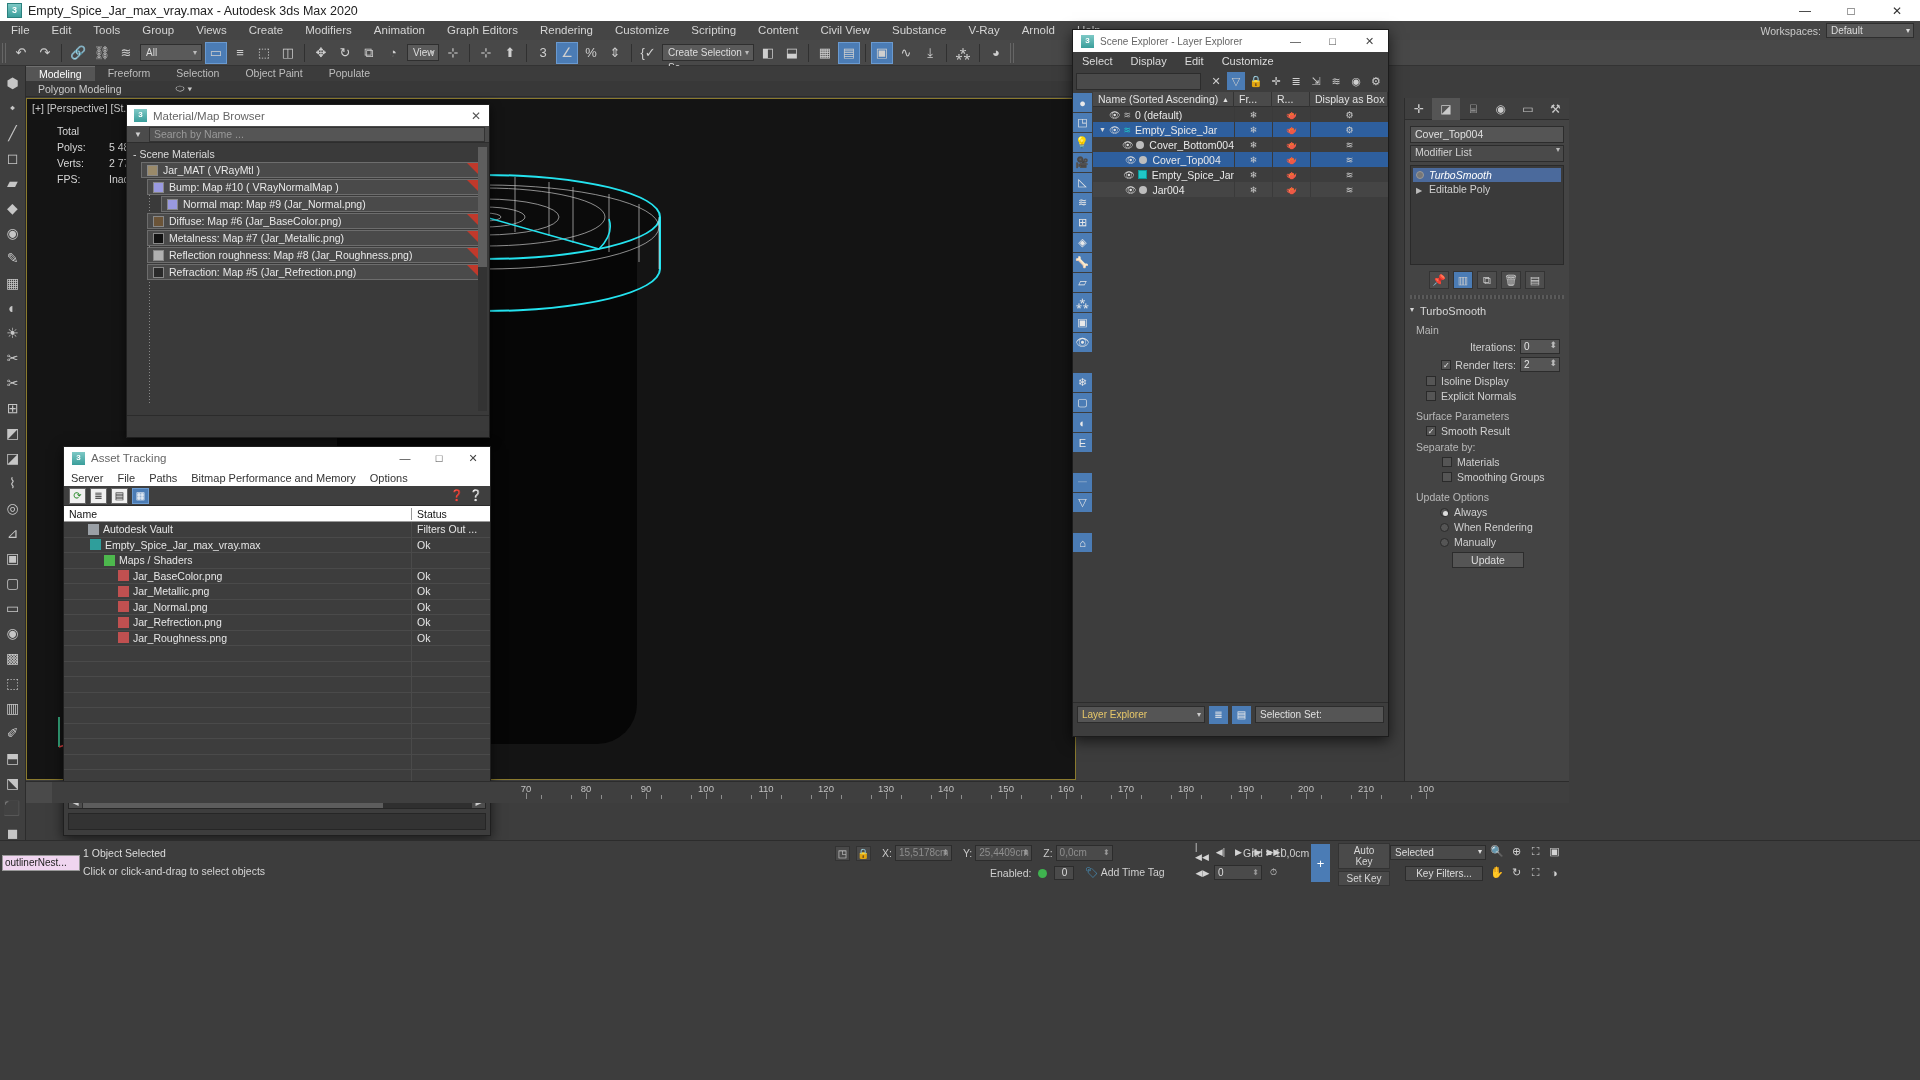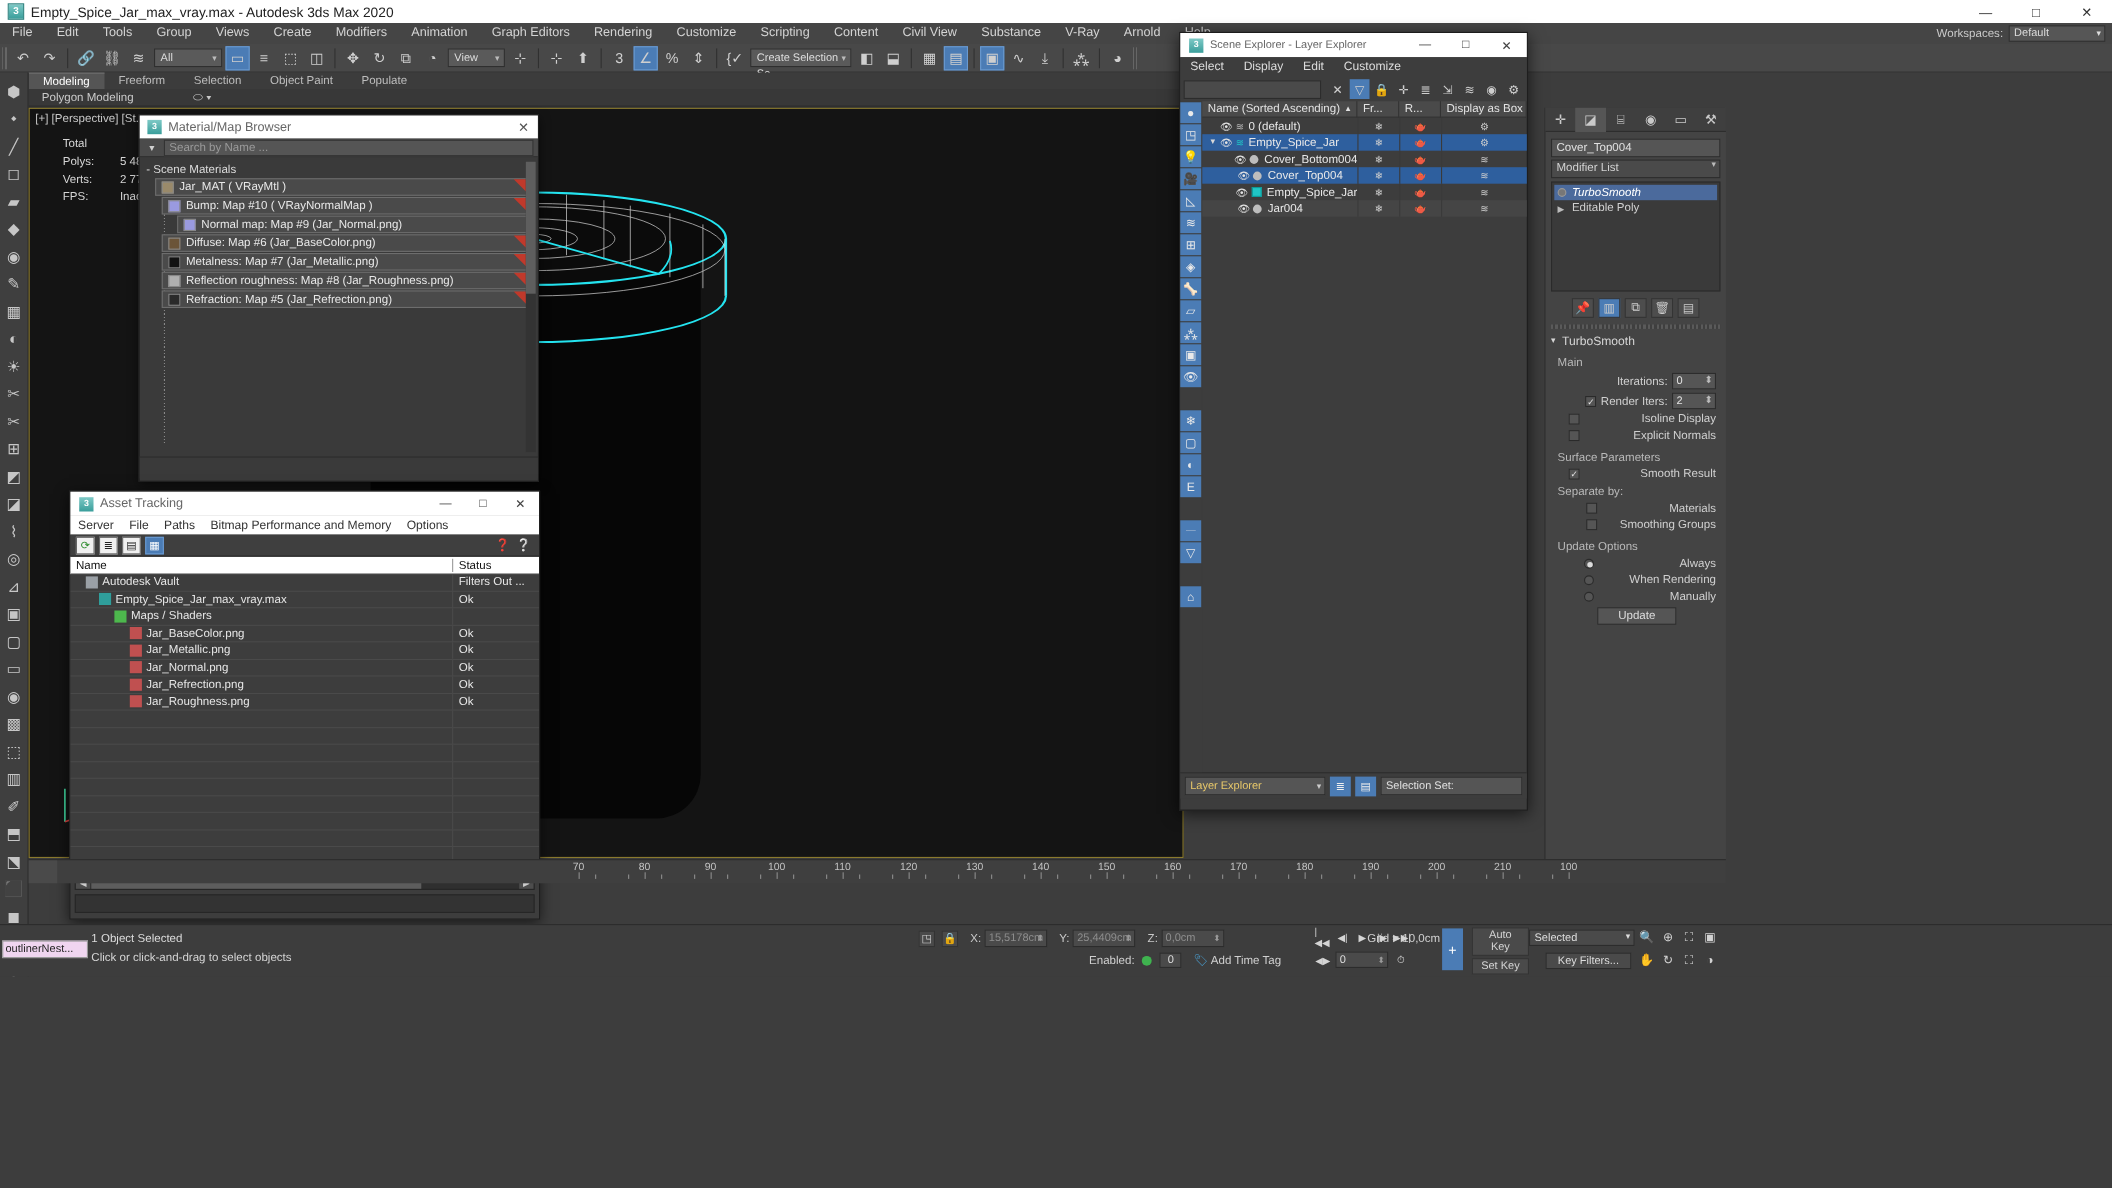--- a/index.html
+++ b/index.html
@@ -108,21 +108,21 @@
   .rollup-hdr { font-size:11px; color:#d6d6d6; padding:3px 0 3px 12px; position:relative; }
   .rollup-hdr:before { content:"▾"; position:absolute; left:2px; top:3px; font-size:8px; }
   .rollup-body { padding:2px 6px 4px 8px; font-size:10.5px; }
   .subhdr { color:#b9b9b9; font-size:10.5px; margin:2px 0 3px 0; }
   .frow { display:flex; align-items:center; justify-content:flex-end; margin-bottom:3px; gap:4px; }
   .flabel { color:#d0d0d0; font-size:10.5px; }
   .spinner { width:40px; height:15px; background:#555; border:1px solid #2c2c2c;
     display:flex; align-items:center; color:#e3e3e3; font-size:10px; padding-left:3px;
     position:relative; }
   .spinner:after { content:"⬍"; position:absolute; right:2px; top:0px; font-size:9px; color:#bbb; }
-  .cbrow { display:flex; align-items:center; gap:5px; margin-bottom:3px; padding-left:10px;justify-content:space-between; }
+  .cbrow { display:flex; align-items:center; gap:5px; margin-bottom:3px; padding-left:10px; }
   .cbox { width:10px; height:10px; background:#555; border:1px solid #2a2a2a;
     font-size:8px; line-height:9px; text-align:center; color:#e8e8e8; }
   .cbox.ck:after { content:"✓"; }
   .radio { width:9px; height:9px; border-radius:50%; background:#555; border:1px solid #2a2a2a;
     position:relative; }
   .radio.on:after { content:""; position:absolute; left:2px; top:2px; width:5px; height:5px;
     border-radius:50%; background:#ddd; }
   .btn-update { margin:4px auto 0 auto; width:72px; height:16px; background:#555;
     border:1px solid #2c2c2c; text-align:center; line-height:15px; font-size:10.5px; color:#ddd; }
 
@@ -348,21 +348,21 @@
   <div class="tcombo" style="width:62px">All</div>
   <div class="tbtn on">▭</div>
   <div class="tbtn">≡</div>
   <div class="tbtn">⬚</div>
   <div class="tbtn">◫</div>
   <div class="tsep"></div>
   <div class="tbtn">✥</div>
   <div class="tbtn">↻</div>
   <div class="tbtn">⧉</div>
   <div class="tbtn">◔</div>
-  <div class="tcombo" style="width:52px">View</div>
+  <div class="tcombo" style="width:32px">View</div>
   <div class="tbtn">⊹</div>
   <div class="tsep"></div>
   <div class="tbtn">⊹</div>
   <div class="tbtn">⬆</div>
   <div class="tsep"></div>
   <div class="tbtn">3</div>
   <div class="tbtn on">∠</div>
   <div class="tbtn">%</div>
   <div class="tbtn">⇕</div>
   <div class="tsep"></div>
@@ -563,21 +563,21 @@
       <span class="as-hq">❓</span>
       <span class="as-hq">❔</span>
     </div>
   </div>
   <div class="as-hdr">
     <div class="c1">Name</div>
     <div class="c2">Status</div>
   </div>
   <div class="as-rows" id="asrows">
       <div class="as-row">
-        <div class="as-c1" style="padding-left: 14px;">
+        <div class="as-c1" style="padding-left: 24px;">
           <span class="as-ic" style="background: rgb(154, 160, 166);"></span>
           <span>Autodesk Vault</span>
         </div>
         <div class="as-c2">Filters Out ...</div>
       </div>
       <div class="as-row">
         <div class="as-c1" style="padding-left: 26px;">
           <span class="as-ic" style="background: rgb(47, 158, 155);"></span>
           <span>Empty_Spice_Jar_max_vray.max</span>
         </div>

